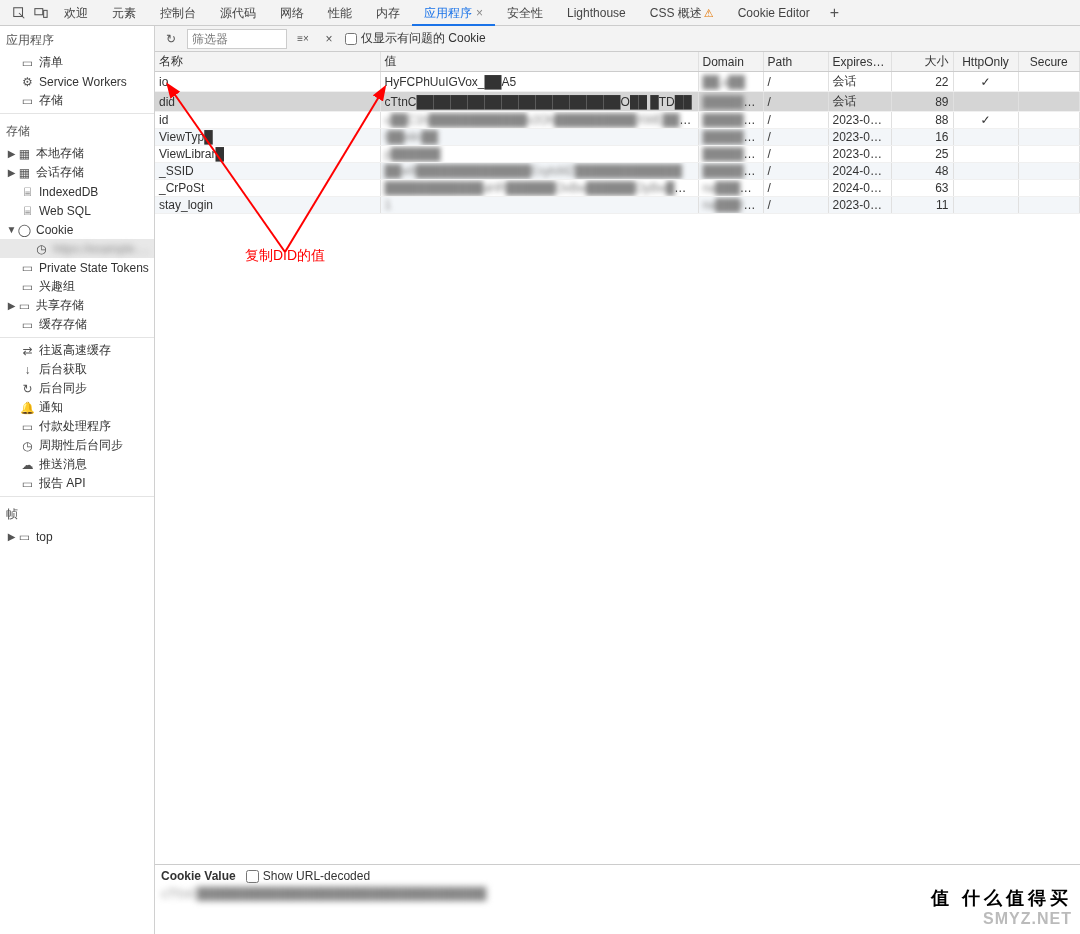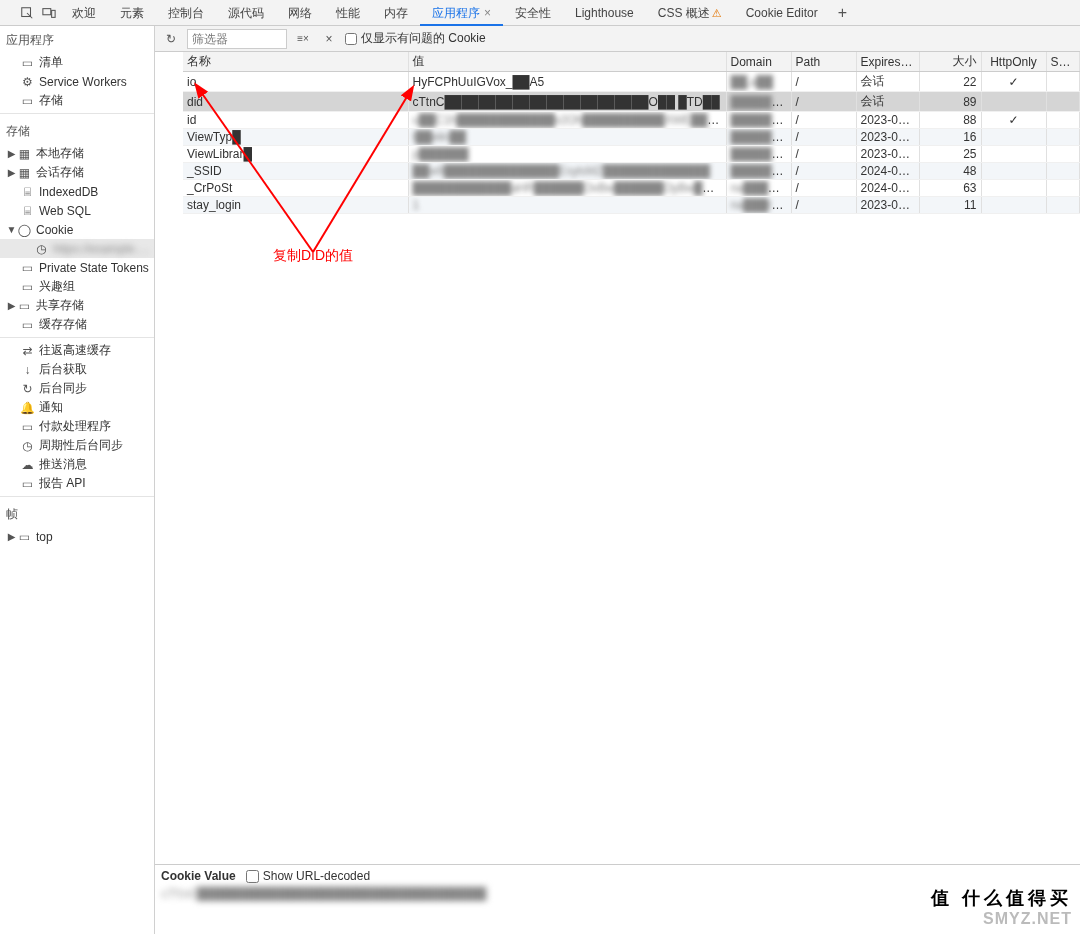--- a/index.html
+++ b/index.html
@@ -13,21 +13,21 @@
       overflow: hidden;
       position: relative;
     }
     
     .top-tabs {
       display: flex;
       align-items: center;
       height: 26px;
       border-bottom: 1px solid #ccc;
       background: #f3f3f3;
-      padding-left: 16px;
+      padding-left: 8px;
       gap: 0;
     }
     .top-tabs .icon-btn {
       width: 22px;
       height: 22px;
       display: flex;
       align-items: center;
       justify-content: center;
       cursor: pointer;
       color: #555;
@@ -126,21 +126,20 @@
       background: #fff;
     }
     .toolbar .cbx { display:flex; align-items:center; gap:4px; color:#333; }
     .toolbar .cbx input { width:12px; height:12px; }
     
     .table-wrap {
       flex: 1;
       overflow: auto;
       background: #fff;
       position: relative;
-      margin-left: 28px;
     }
     table.cookies {
       width: 100%;
       border-collapse: collapse;
       table-layout: fixed;
     }
     table.cookies th, table.cookies td {
       border-right: 1px solid #e0e0e0;
       border-bottom: 1px solid #f0f0f0;
       padding: 1px 4px;

